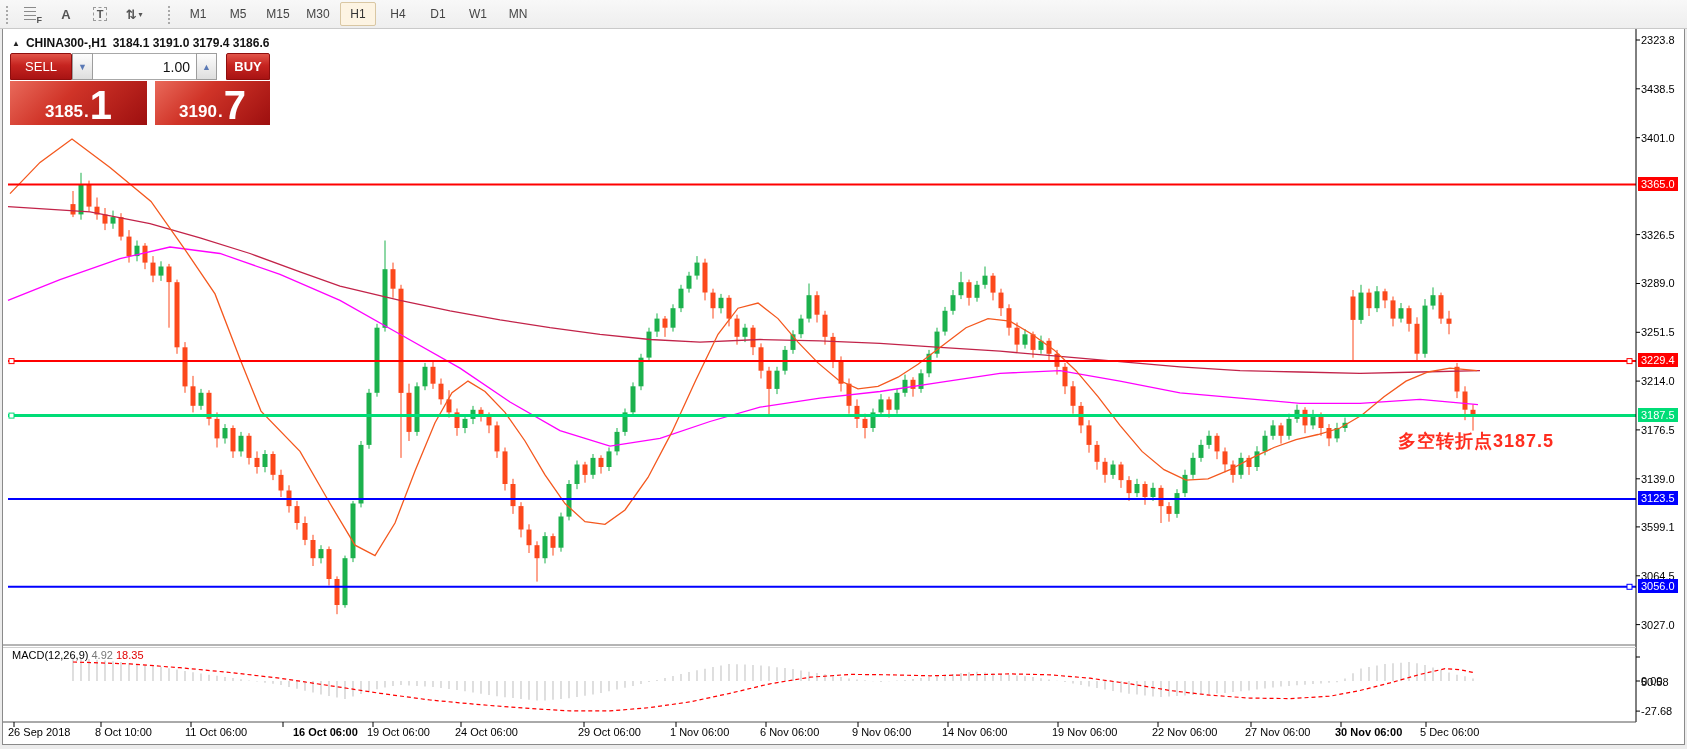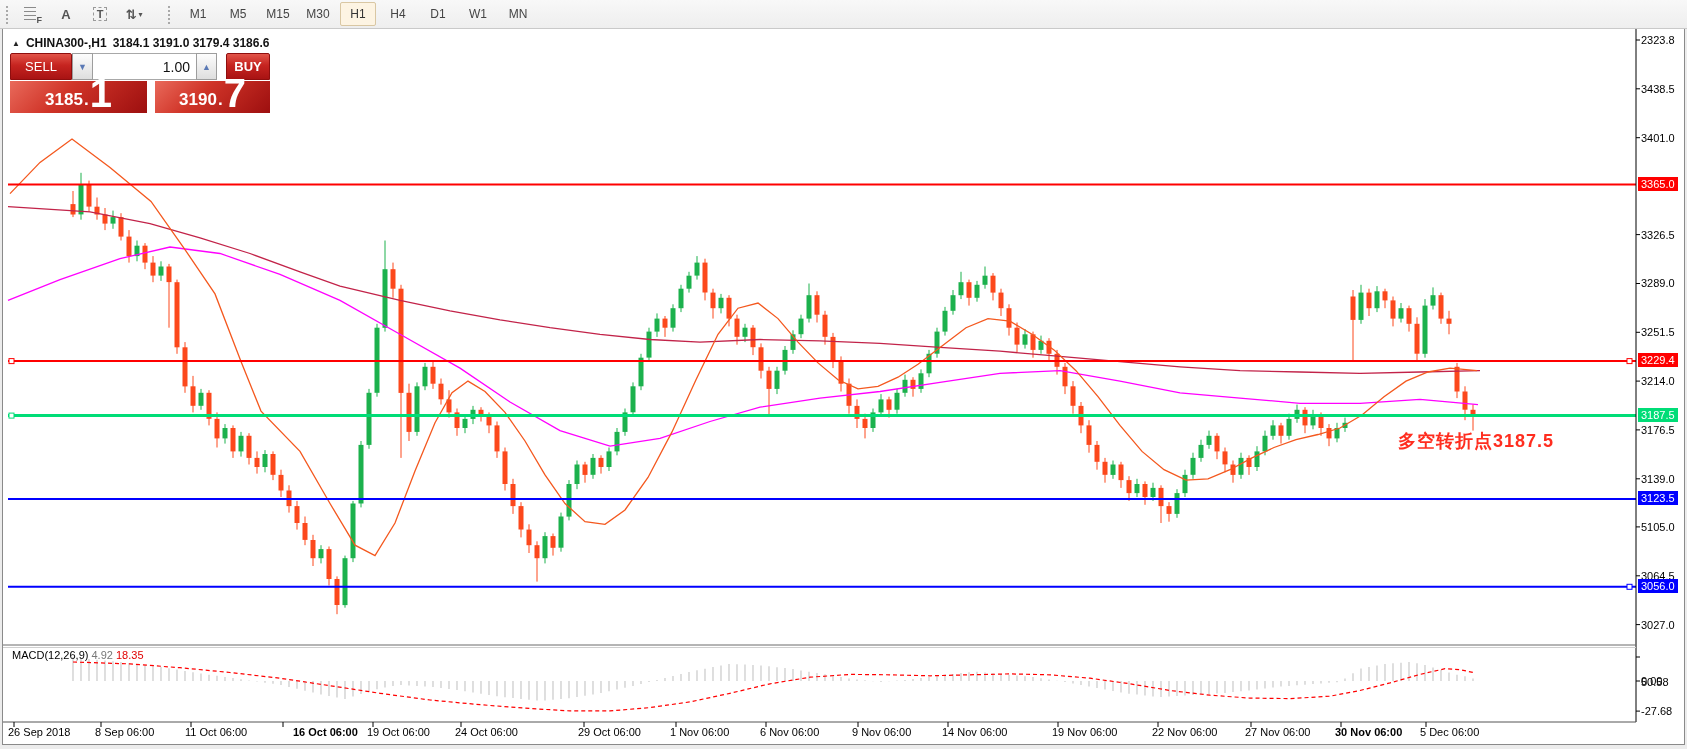--- a/index.html
+++ b/index.html
@@ -61,21 +61,21 @@
   .spin-btn{
     width:21px;background:linear-gradient(#fdfdfd,#dedede);
     border:1px solid #9d9d9d;box-sizing:border-box;color:#5a79b5;
     display:flex;align-items:center;justify-content:center;font-size:9px;cursor:pointer;
   }
   .vol-input{
     width:103px;border:1px solid #a8a8a8;border-left:none;border-right:none;
     box-sizing:border-box;font-size:14px;text-align:right;padding:0 6px;outline:none;
     font-family:"Liberation Sans",sans-serif;color:#111;background:#fff;
   }
-  .tp-row2{display:flex;height:32px;margin-top:1px;}
+  .tp-row2{display:flex;height:44px;margin-top:1px;}
   .price-box{
     background:linear-gradient(135deg,#e96a5b 0%,#d03428 40%,#9d0f0f 100%);
     color:#fff;display:flex;align-items:flex-end;justify-content:center;
     padding-bottom:3px;box-sizing:border-box;cursor:pointer;
   }
   .price-box .main{font-size:17px;font-weight:700;line-height:20px;}
   .price-box .dot{font-size:17px;font-weight:700;line-height:20px;margin:0 1px;}
   .price-box .big{font-size:40px;font-weight:700;line-height:34px;}
   .pb-sell{width:137px;}
   .pb-buy{width:115px;margin-left:8px;}
@@ -754,33 +754,33 @@
 <div id="labels-root">
     <div class="y-tick" style="top: 40px;">2323.8</div>
     <div class="y-tick" style="top: 88.825px;">3438.5</div>
     <div class="y-tick" style="top: 137.65px;">3401.0</div>
     <div class="y-tick" style="top: 234.649px;">3326.5</div>
     <div class="y-tick" style="top: 283.474px;">3289.0</div>
     <div class="y-tick" style="top: 332.299px;">3251.5</div>
     <div class="y-tick" style="top: 381.124px;">3214.0</div>
     <div class="y-tick" style="top: 429.949px;">3176.5</div>
     <div class="y-tick" style="top: 478.774px;">3139.0</div>
-    <div class="y-tick" style="top: 526.948px;">5105.0</div>
+    <div class="y-tick" style="top: 526.948px;">3599.1</div>
     <div class="y-tick" style="top: 575.773px;">3064.5</div>
     <div class="y-tick" style="top: 624.598px;">3027.0</div>
     <div class="y-tick hl" style="top: 184.522px; background: rgb(255, 0, 0);">3365.0</div>
     <div class="y-tick hl" style="top: 361.073px; background: rgb(255, 0, 0);">3229.4</div>
     <div class="y-tick hl" style="top: 415.627px; background: rgb(0, 221, 119);">3187.5</div>
     <div class="y-tick hl" style="top: 498.955px; background: rgb(0, 0, 255);">3123.5</div>
     <div class="y-tick hl" style="top: 586.84px; background: rgb(0, 0, 255);">3056.0</div>
     <div class="y-tick" style="top: 682px;">50.58</div>
     <div class="y-tick" style="top: 681px;">0.00</div>
     <div class="y-tick" style="top: 711.093px;">-27.68</div>
     <div class="x-tick" style="left: 8px;">26 Sep 2018</div>
-    <div class="x-tick" style="left: 95px;">8 Sep 06:00</div>
+    <div class="x-tick" style="left: 95px;">8 Oct 10:00</div>
     <div class="x-tick" style="left: 185px;">11 Oct 06:00</div>
     <div class="x-tick" style="left: 293px; font-weight: bold;">16 Oct 06:00</div>
     <div class="x-tick" style="left: 367px;">19 Oct 06:00</div>
     <div class="x-tick" style="left: 455px;">24 Oct 06:00</div>
     <div class="x-tick" style="left: 578px;">29 Oct 06:00</div>
     <div class="x-tick" style="left: 670px;">1 Nov 06:00</div>
     <div class="x-tick" style="left: 760px;">6 Nov 06:00</div>
     <div class="x-tick" style="left: 852px;">9 Nov 06:00</div>
     <div class="x-tick" style="left: 942px;">14 Nov 06:00</div>
     <div class="x-tick" style="left: 1052px;">19 Nov 06:00</div>

